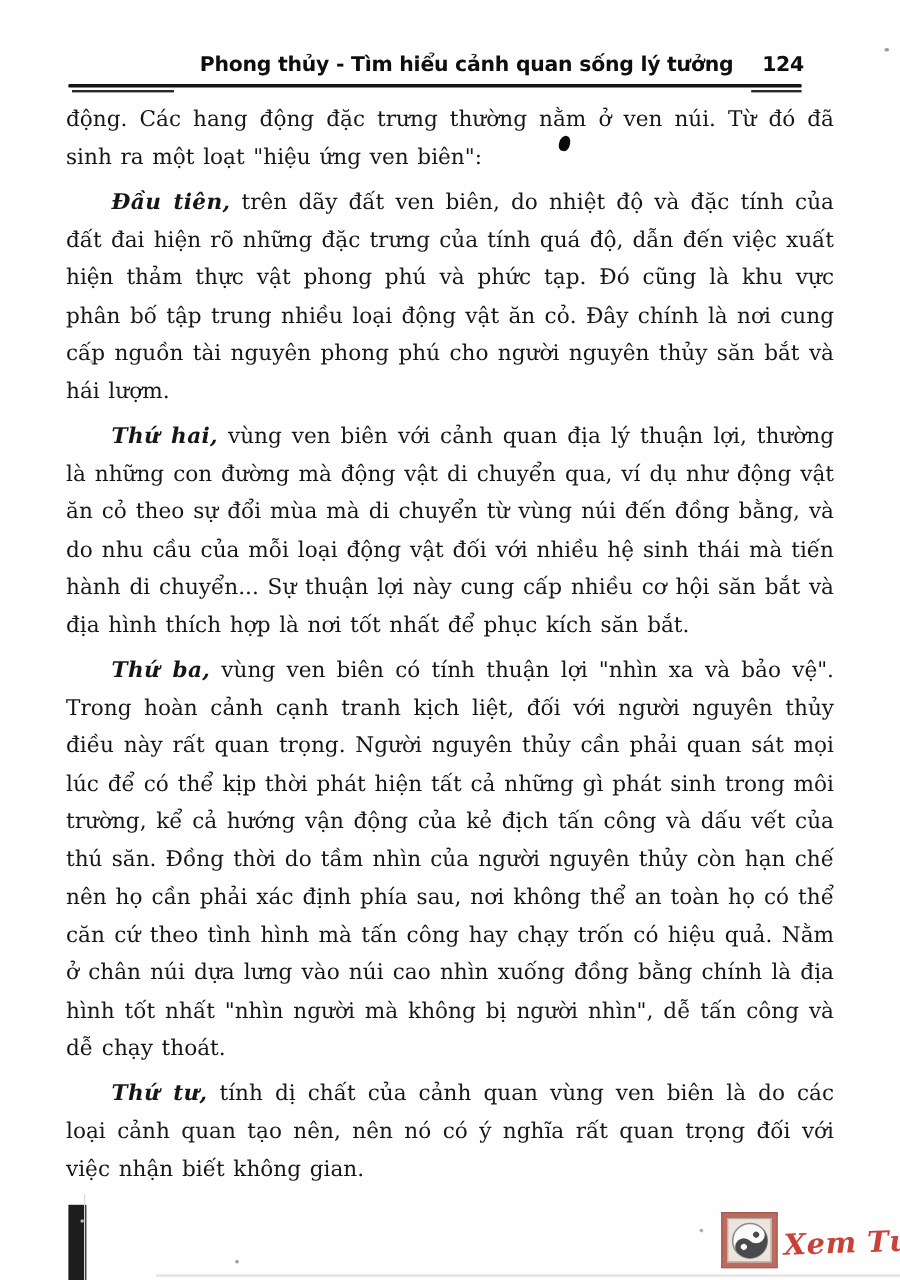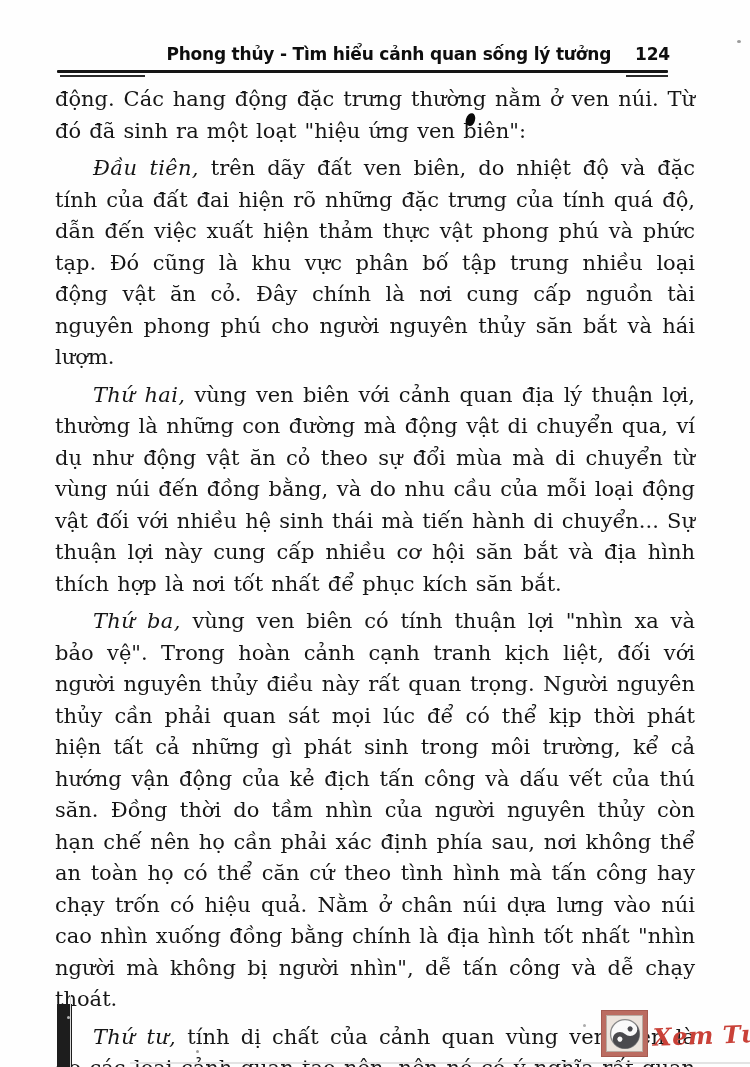--- a/index.html
+++ b/index.html
@@ -50,34 +50,34 @@
     background: #2a2a2a;
   }
 
   
   .text-block {
     position: absolute;
     left: 55px; top: 84px;
     width: 640px;
   }
   .para {
-    font-size: 21px;
+    font-size: 18px;
     line-height: 31.5px;
     text-align: justify;
     text-indent: 38px;
     word-spacing: 1.5px;
     margin-top: 6px;
     color: #161616;
   }
   .para.first {
     text-indent: 0;
     margin-top: 0;
   }
   .lead {
-    font-weight: normal;
+    font-weight: bold;
     font-style: italic;
     letter-spacing: 0.3px;
   }
 
   
   .ink-blot {
     position: absolute;
     left: 466px; top: 113px;
     width: 9px; height: 13px;
     background: #0a0a0a;

